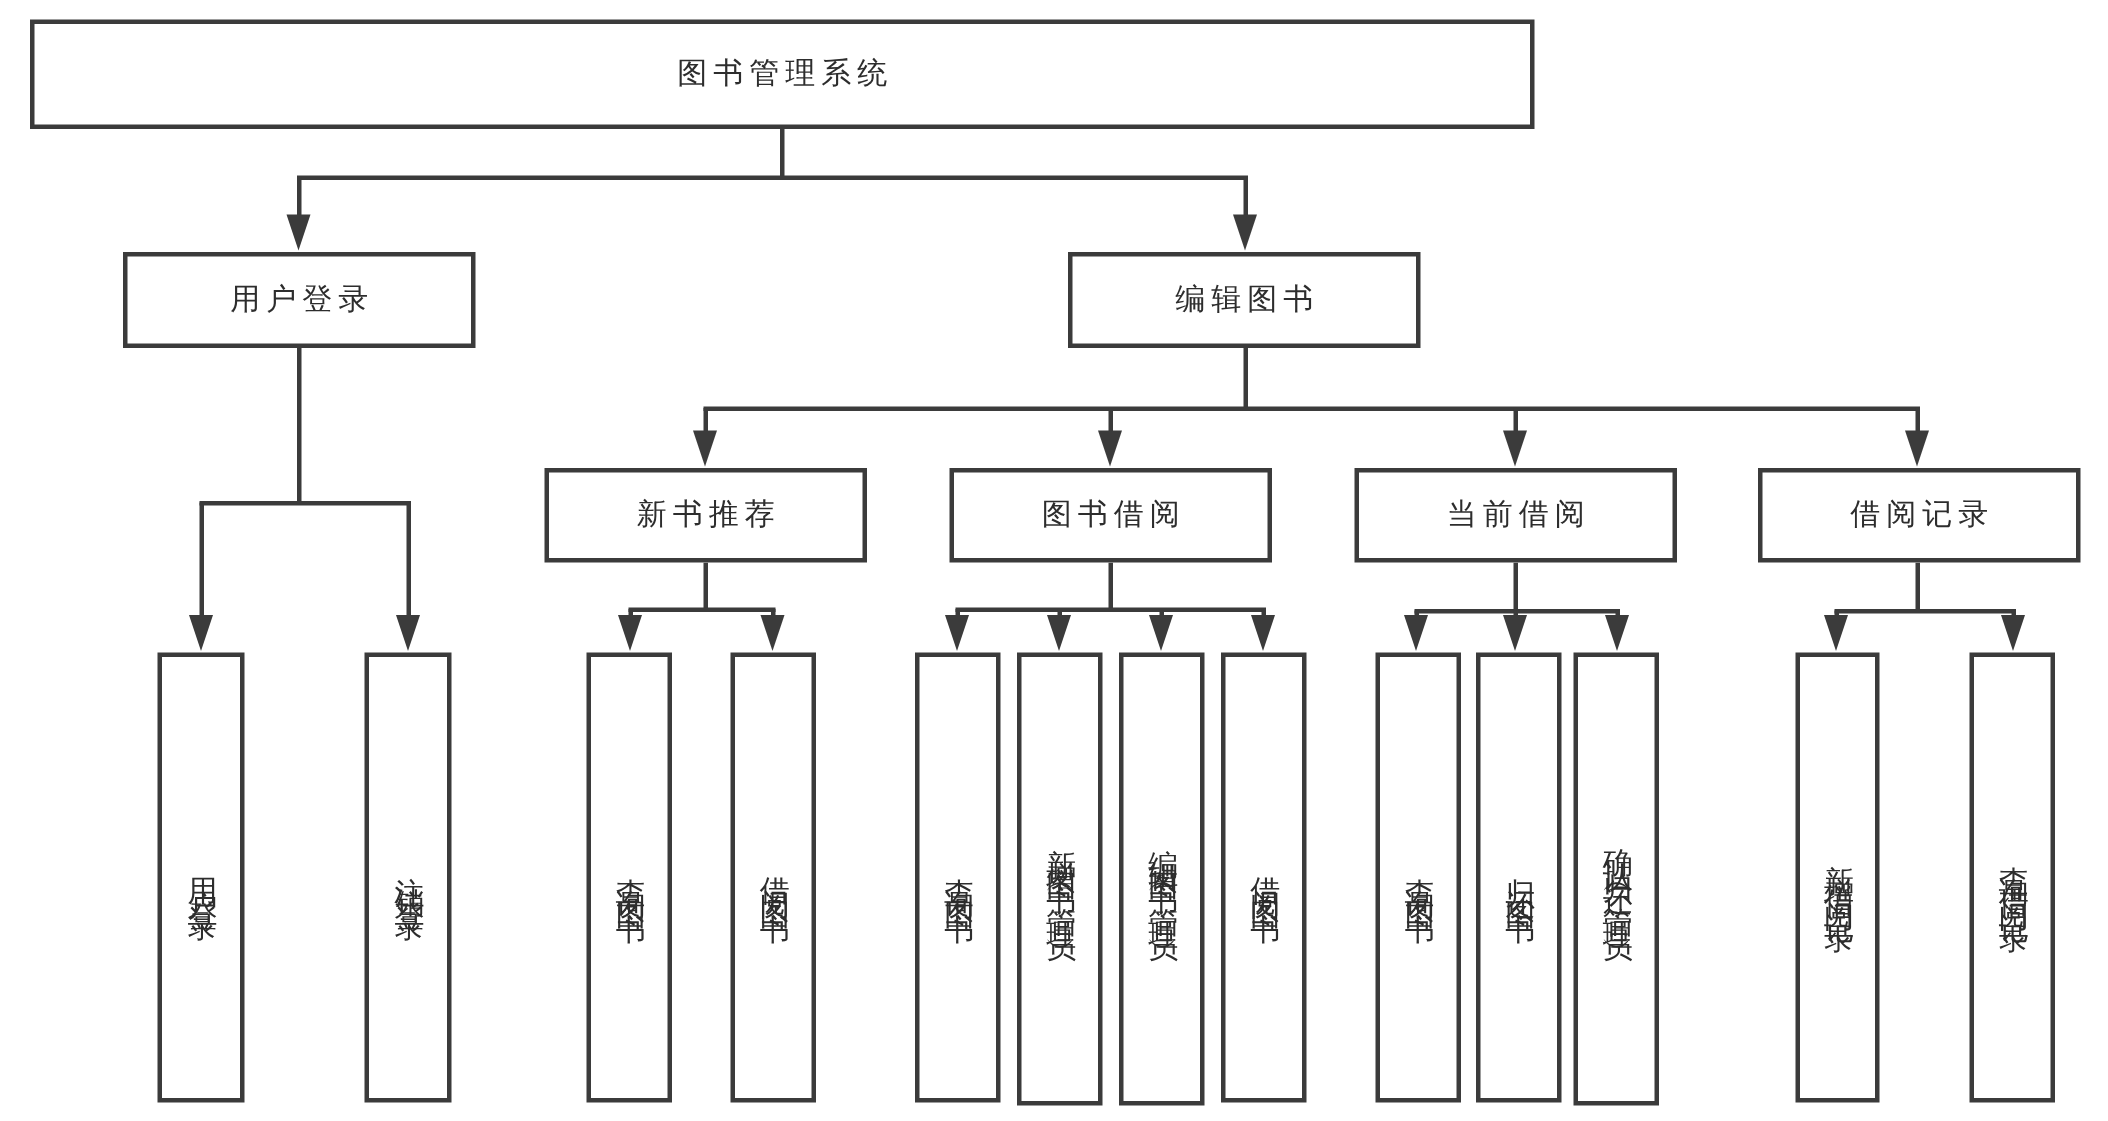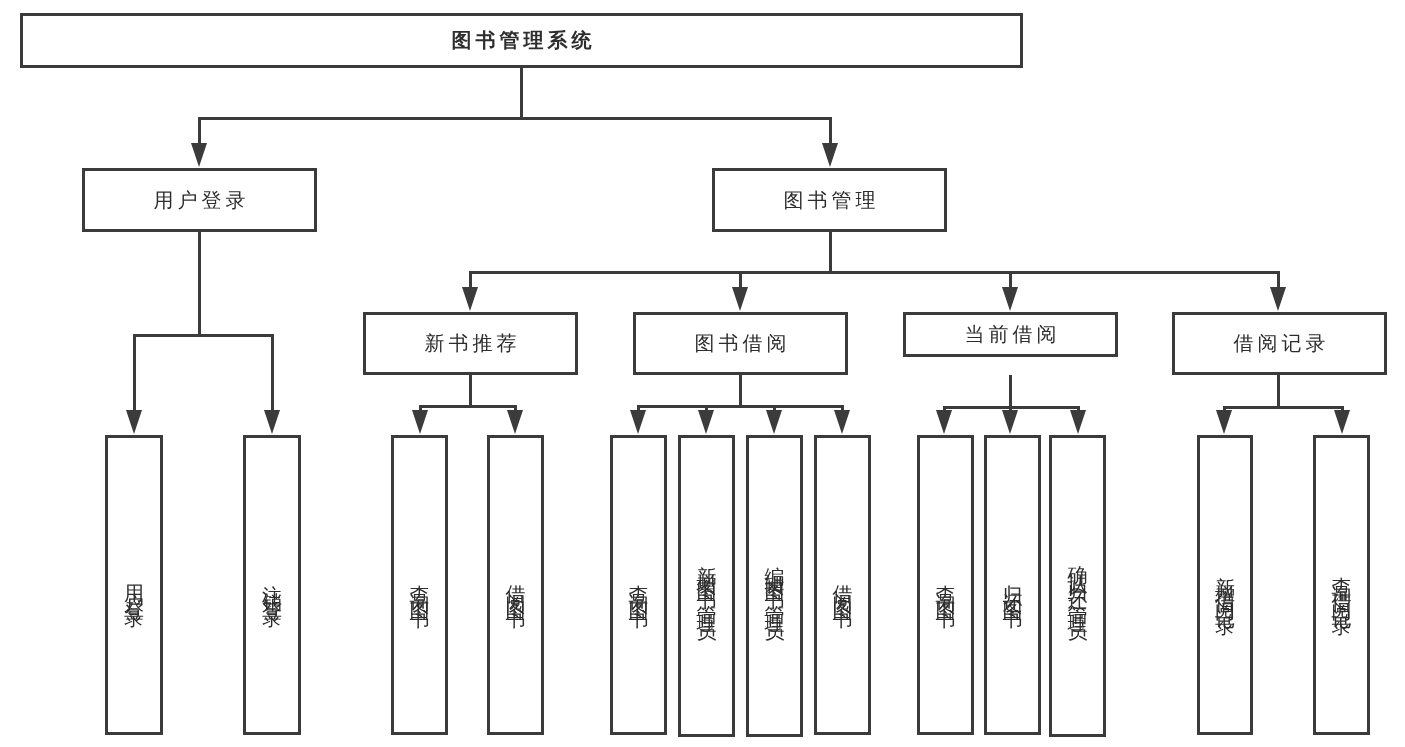--- a/index.html
+++ b/index.html
@@ -110,36 +110,36 @@
     <div class="vline" style="left: 1008.5px; top: 407px; width: 3px; height: 11px;"></div>
     <div class="arrowhead" style="left: 1002px; top: 410px;"></div>
     <div class="vline" style="left: 1076.5px; top: 407px; width: 3px; height: 11px;"></div>
     <div class="arrowhead" style="left: 1070px; top: 410px;"></div>
     <div class="vline" style="left: 1276.5px; top: 375px; width: 3px; height: 32px;"></div>
     <div class="hline" style="left: 1222.5px; top: 405.5px; width: 121px; height: 3px;"></div>
     <div class="vline" style="left: 1222.5px; top: 407px; width: 3px; height: 11px;"></div>
     <div class="arrowhead" style="left: 1216px; top: 410px;"></div>
     <div class="vline" style="left: 1340.5px; top: 407px; width: 3px; height: 11px;"></div>
     <div class="arrowhead" style="left: 1334px; top: 410px;"></div>
-    <div class="node" style="left: 20px; top: 13px; width: 1003px; height: 55px; font-weight: bold;">
+    <div class="node" style="left: 20px; top: 13px; width: 1003px; height: 73px;">
       <span class="node-label">图书管理系统</span>
     </div>
     <div class="node" style="left: 82px; top: 168px; width: 235px; height: 64px;">
       <span class="node-label">用户登录</span>
     </div>
     <div class="node" style="left: 712px; top: 168px; width: 235px; height: 64px;">
-      <span class="node-label">图书管理</span>
+      <span class="node-label">编辑图书</span>
     </div>
     <div class="node" style="left: 633px; top: 312px; width: 215px; height: 63px;">
       <span class="node-label">图书借阅</span>
     </div>
     <div class="node" style="left: 363px; top: 312px; width: 215px; height: 63px;">
       <span class="node-label">新书推荐</span>
     </div>
-    <div class="node" style="left: 903px; top: 312px; width: 215px; height: 45px;">
+    <div class="node" style="left: 903px; top: 312px; width: 215px; height: 63px;">
       <span class="node-label">当前借阅</span>
     </div>
     <div class="node" style="left: 1172px; top: 312px; width: 215px; height: 63px;">
       <span class="node-label">借阅记录</span>
     </div>
     <div class="node vertical" style="left: 105px; top: 435px; width: 58px; height: 300px;">
       <span class="node-label">用户登录</span>
     </div>
     <div class="node vertical" style="left: 243px; top: 435px; width: 58px; height: 300px;">
       <span class="node-label">注销登录</span>

